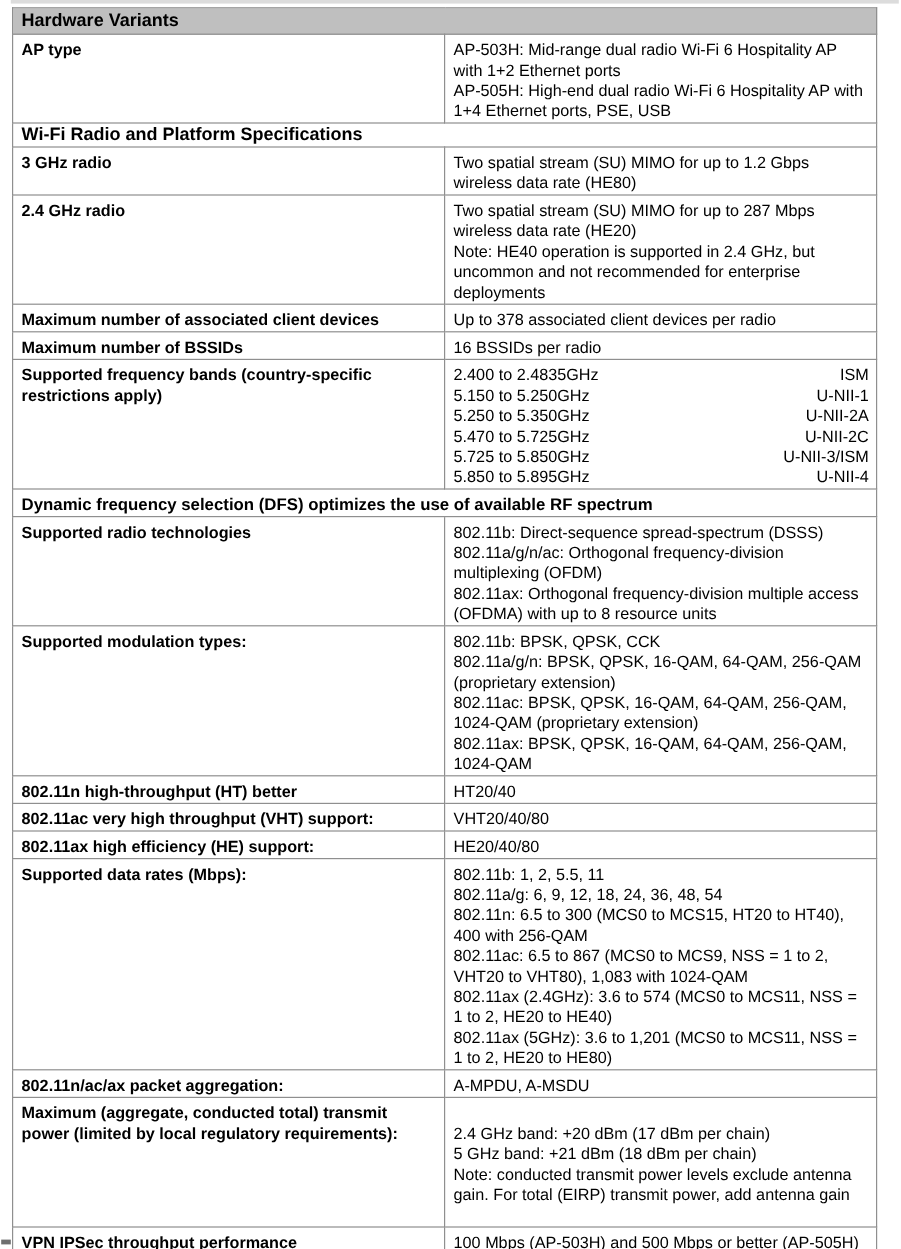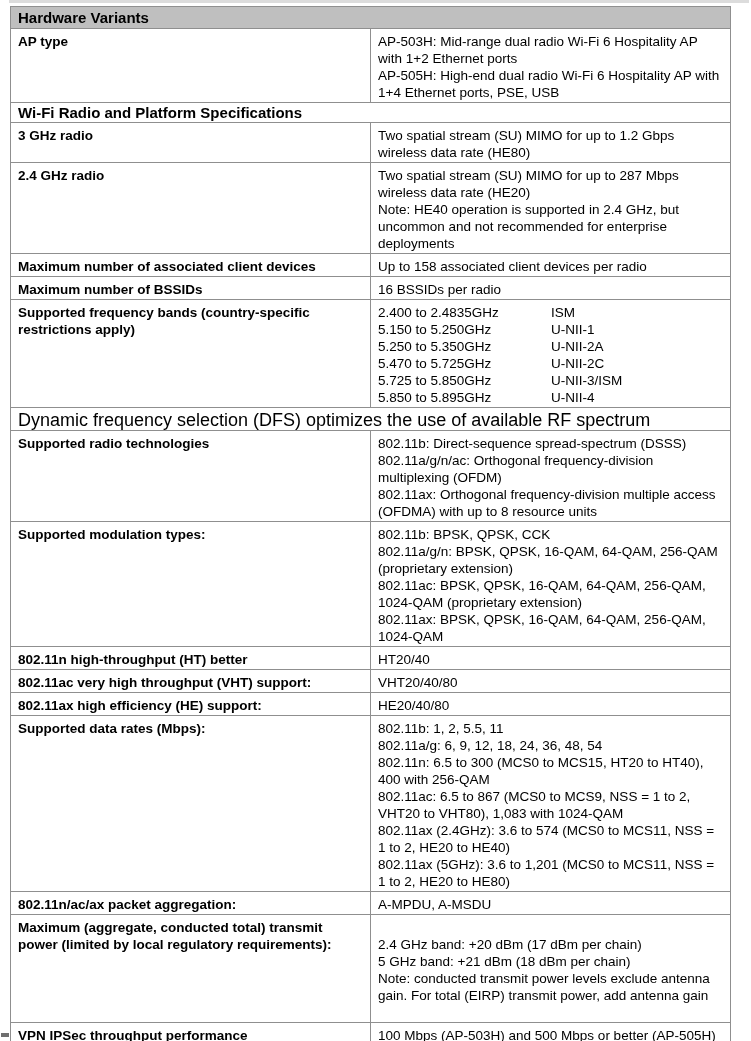--- a/index.html
+++ b/index.html
@@ -10,24 +10,24 @@
   .corner-tick { position:absolute; left:1px; top:1033px; width:8px; height:4px; background:#6f6f6f; }
 
   table.spec-table { position:absolute; left:10px; top:6px; width:721px;
     border-collapse:collapse; table-layout:fixed; }
   td { border:1px solid #8f8f8f; vertical-align:top;
     font-size:13.5px; line-height:17px; padding:4px 6px 1px 7px; }
   td.label { width:280px; font-weight:bold; }
   td.value { white-space:pre-line; }
   td.section-gray { background:#bfbfbf; font-weight:bold; font-size:15px; padding:2px 6px 2px 7px; }
   td.section-plain { font-weight:bold; font-size:15px; padding:1px 6px 1px 7px; }
-  td.note-row { font-weight:normal; font-size:18px; }
+  td.note-row { font-weight:bold; font-size:14px; }
   .band-line { display:flex; }
   .band-range { flex:0 0 173px; }
-  .band-name { flex:1 1 auto; }
+  .band-name { flex:1 1 auto;text-align:right; }
 </style>
 </head>
 <body>
 
 <div class="page">
   <div class="top-strip"></div>
   <table class="spec-table">
     <tbody id="spec-rows">
         <tr class="row">
           <td class="section-gray" colspan="2">Hardware Variants</td>
@@ -44,21 +44,21 @@
           <td class="label">3 GHz radio</td>
           <td class="value">Two spatial stream (SU) MIMO for up to 1.2 Gbps wireless data rate (HE80)</td>
         </tr>
         <tr class="row">
           <td class="label">2.4 GHz radio</td>
           <td class="value">Two spatial stream (SU) MIMO for up to 287 Mbps wireless data rate (HE20)
 Note: HE40 operation is supported in 2.4 GHz, but uncommon and not recommended for enterprise deployments</td>
         </tr>
         <tr class="row">
           <td class="label">Maximum number of associated client devices</td>
-          <td class="value">Up to 158 associated client devices per radio</td>
+          <td class="value">Up to 378 associated client devices per radio</td>
         </tr>
         <tr class="row">
           <td class="label">Maximum number of BSSIDs</td>
           <td class="value">16 BSSIDs per radio</td>
         </tr>
         <tr class="row">
           <td class="label">Supported frequency bands (country-specific restrictions apply)</td>
           <td class="value"><div class="band-line"><span class="band-range">2.400 to 2.4835GHz</span><span class="band-name">ISM</span></div><div class="band-line"><span class="band-range">5.150 to 5.250GHz</span><span class="band-name">U-NII-1</span></div><div class="band-line"><span class="band-range">5.250 to 5.350GHz</span><span class="band-name">U-NII-2A</span></div><div class="band-line"><span class="band-range">5.470 to 5.725GHz</span><span class="band-name">U-NII-2C</span></div><div class="band-line"><span class="band-range">5.725 to 5.850GHz</span><span class="band-name">U-NII-3/ISM</span></div><div class="band-line"><span class="band-range">5.850 to 5.895GHz</span><span class="band-name">U-NII-4</span></div></td>
         </tr>
         <tr class="row">

